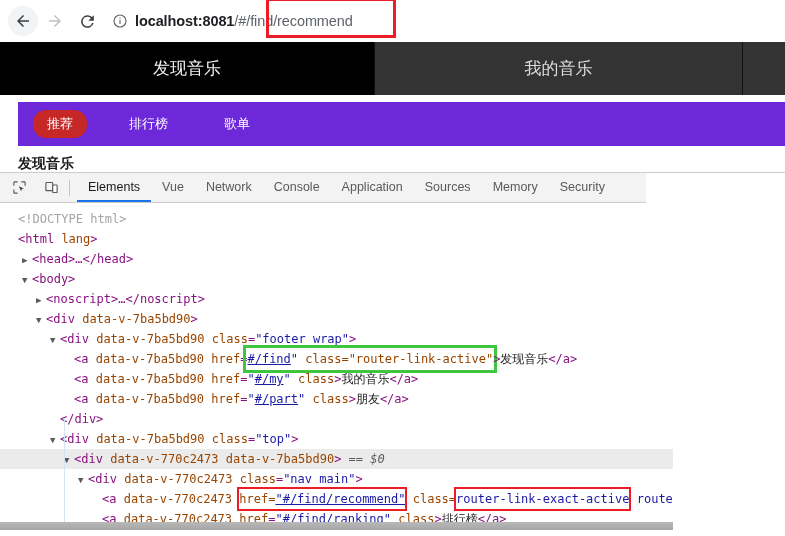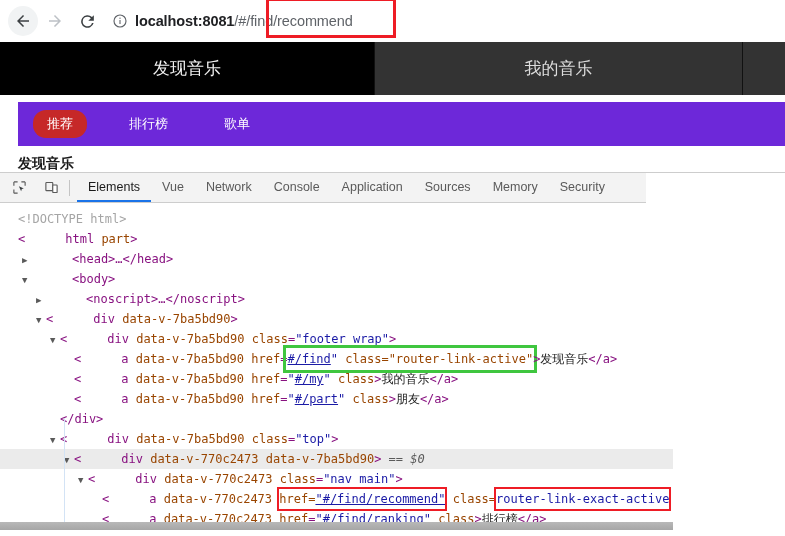--- a/index.html
+++ b/index.html
@@ -137,21 +137,21 @@
   }
   .dom-guide {
     position: absolute; left: 64px; top: 215px;
     width: 1px; height: 112px; background: #d3e3f5;
   }
   .dom-row { height: 20px; white-space: nowrap; position: relative; padding-left: 12px; }
   .dom-row.sel { background: #ebebeb; }
   .tw { display: inline-block; width: 10px; color: #5a5a5a; font-size: 9px; }
   .tw.none { color: transparent; }
 
-  .tag { color: #881280; margin-left: 40px; }
+  .tag { color: #881280; }
   .attr { color: #994500; }
   .val { color: #1a1aa6; }
   .punc { color: #881280; }
   .doctype { color: #a5a5a5; }
   .link { color: #1a1aa6; text-decoration: underline; }
   .txt { color: #222; font-family: "DejaVu Sans", sans-serif; font-size: 12px; }
   .eqzero { color: #5a5a5a; font-style: italic; }
 
   .box-red   { outline: 2px solid #ee1c25; outline-offset: 0px; display: inline-block; }
   .box-green { outline: 3px solid #3fc63f; outline-offset: 1px; display: inline-block; }
@@ -263,21 +263,21 @@
       <div class="dt-tab">Security</div>
     </div>
 
     <div class="dom">
 
       <div class="dom-row" style="padding-left:18px">
         <span class="doctype">&lt;!DOCTYPE html&gt;</span>
       </div>
 
       <div class="dom-row" style="padding-left:18px">
-        <span class="punc">&lt;</span><span class="tag">html</span> <span class="attr">part</span><span class="punc">&gt;</span>
+        <span class="punc">&lt;</span><span class="tag">html</span> <span class="attr">lang</span><span class="punc">&gt;</span>
       </div>
 
       <div class="dom-row" style="padding-left:22px">
         <span class="tw">▶</span><span class="tag">&lt;head&gt;…&lt;/head&gt;</span>
       </div>
 
       <div class="dom-row" style="padding-left:22px">
         <span class="tw">▼</span><span class="tag">&lt;body&gt;</span>
       </div>
 

